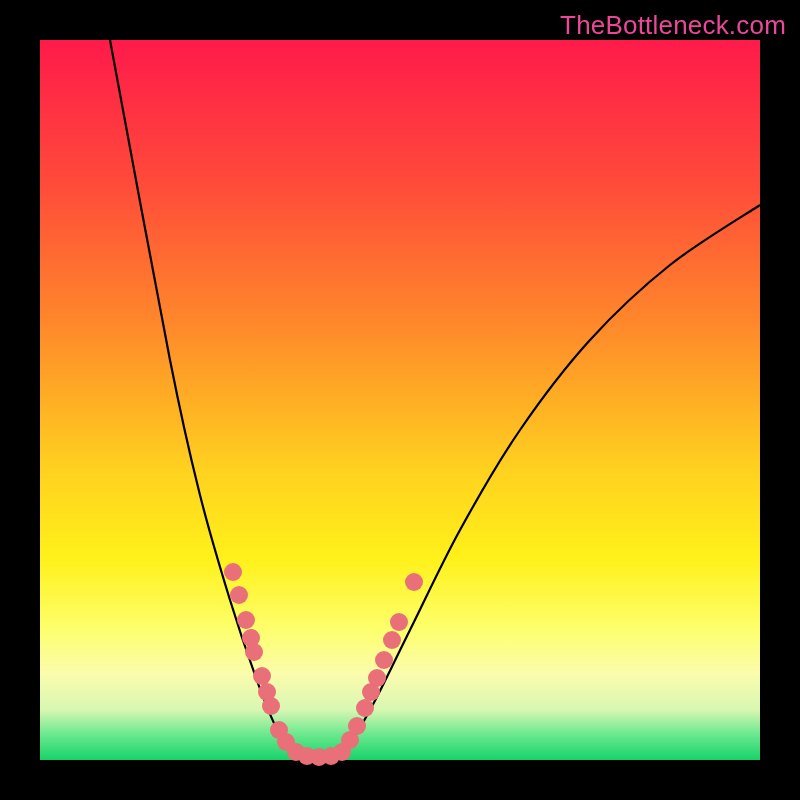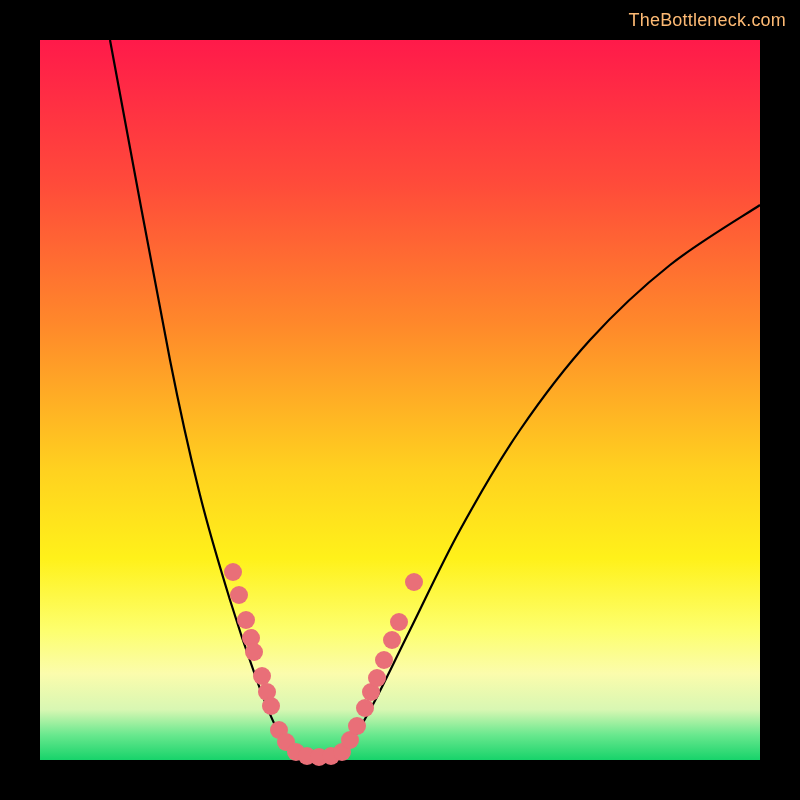--- a/index.html
+++ b/index.html
@@ -23,22 +23,22 @@
     position: absolute;
     left: 40px;
     top: 40px;
     width: 720px;
     height: 720px;
   }
   .watermark {
     position: absolute;
     top: 10px;
     right: 14px;
-    color: #fdba74;
-    font-size: 18px;
+    color: #ec4899;
+    font-size: 26px;
     font-weight: 400;
     letter-spacing: 0.2px;
   }
   svg.curve {
     position: absolute;
     left: 0;
     top: 0;
     width: 100%;
     height: 100%;
     overflow: visible;

